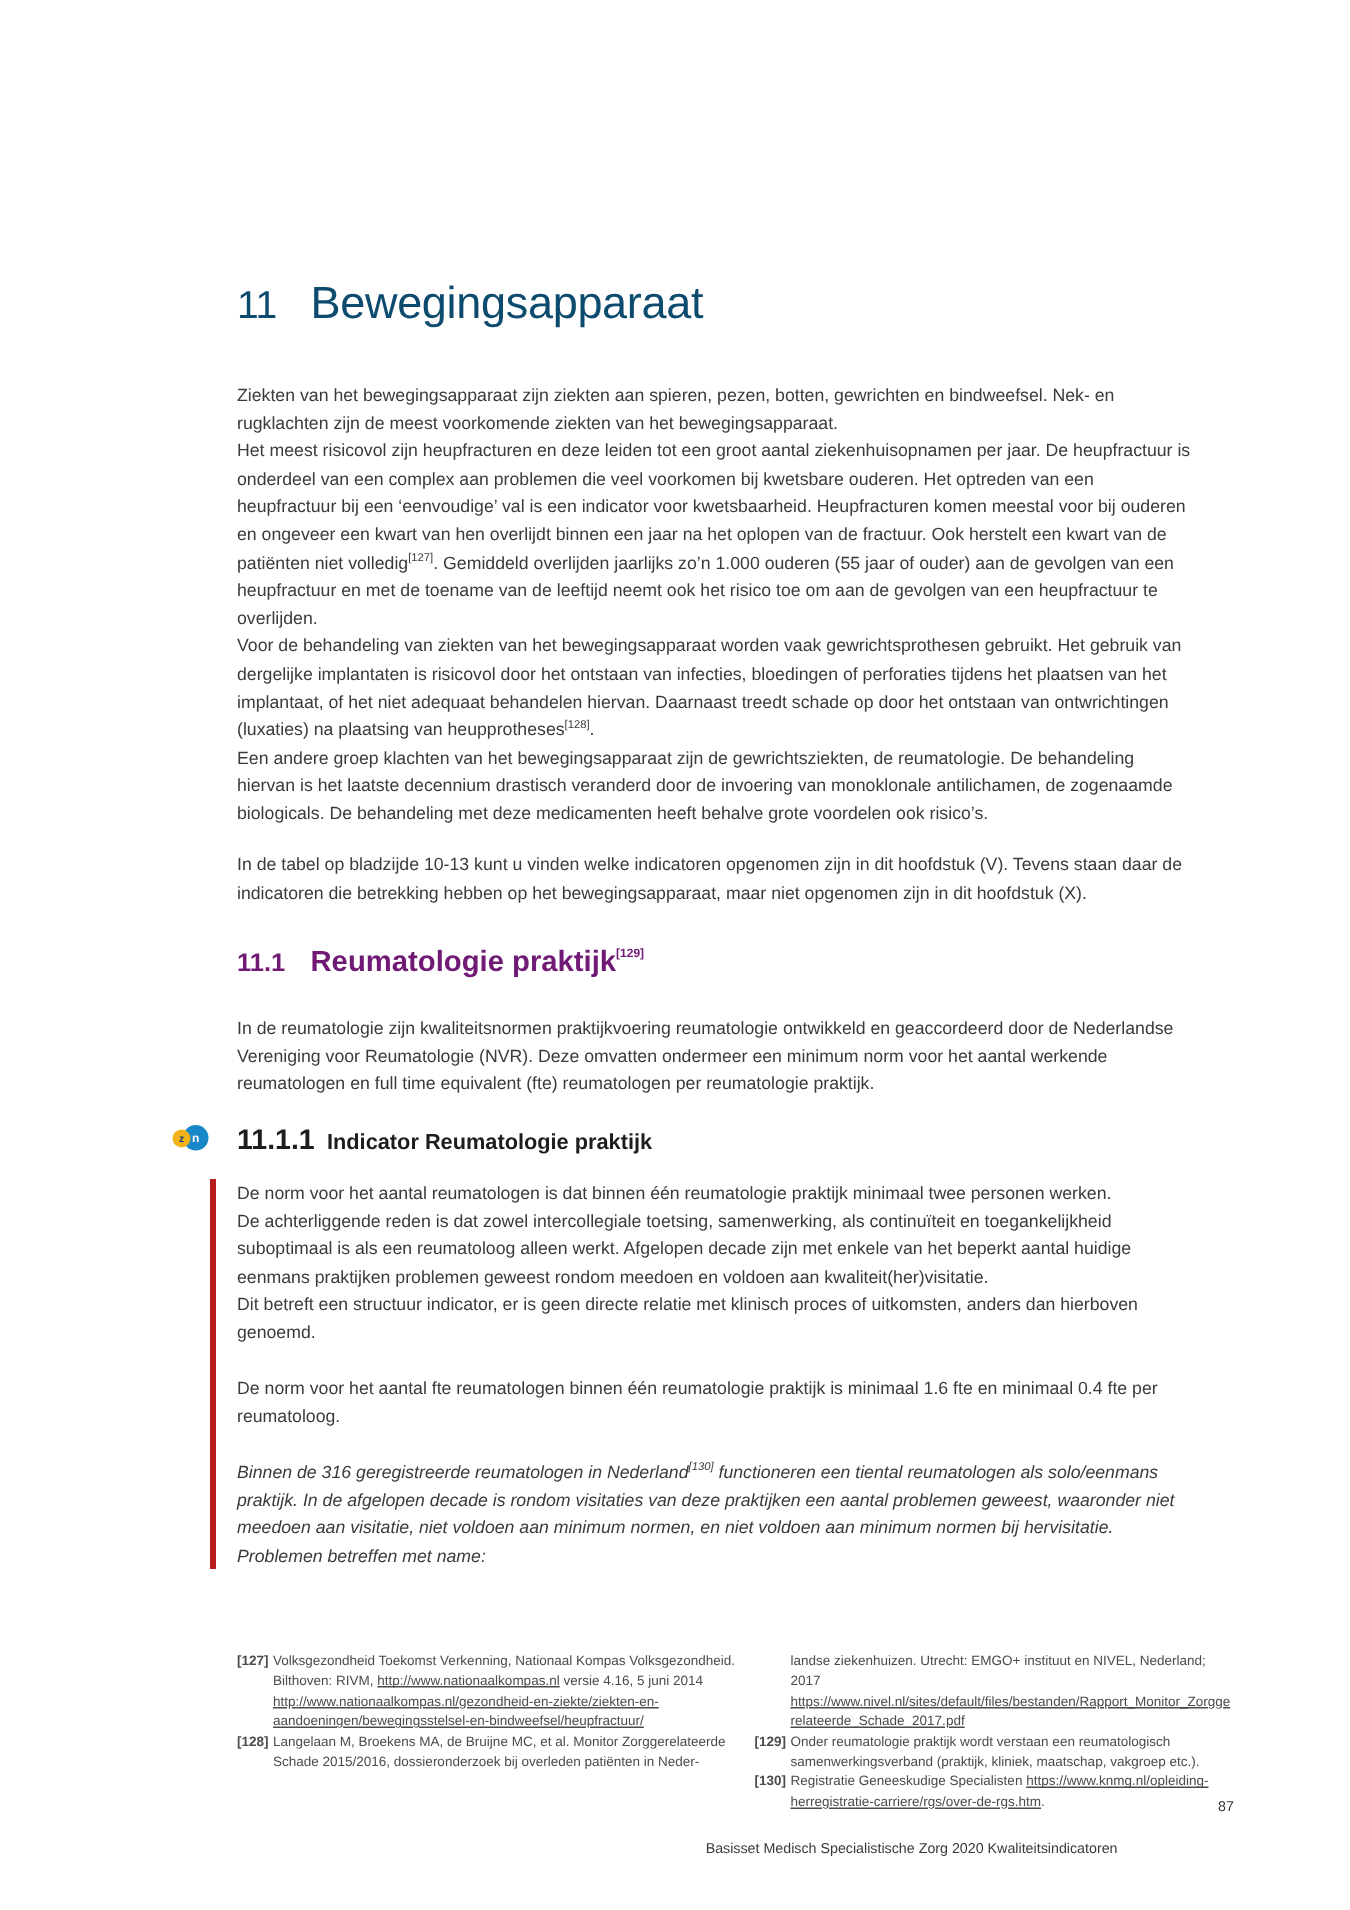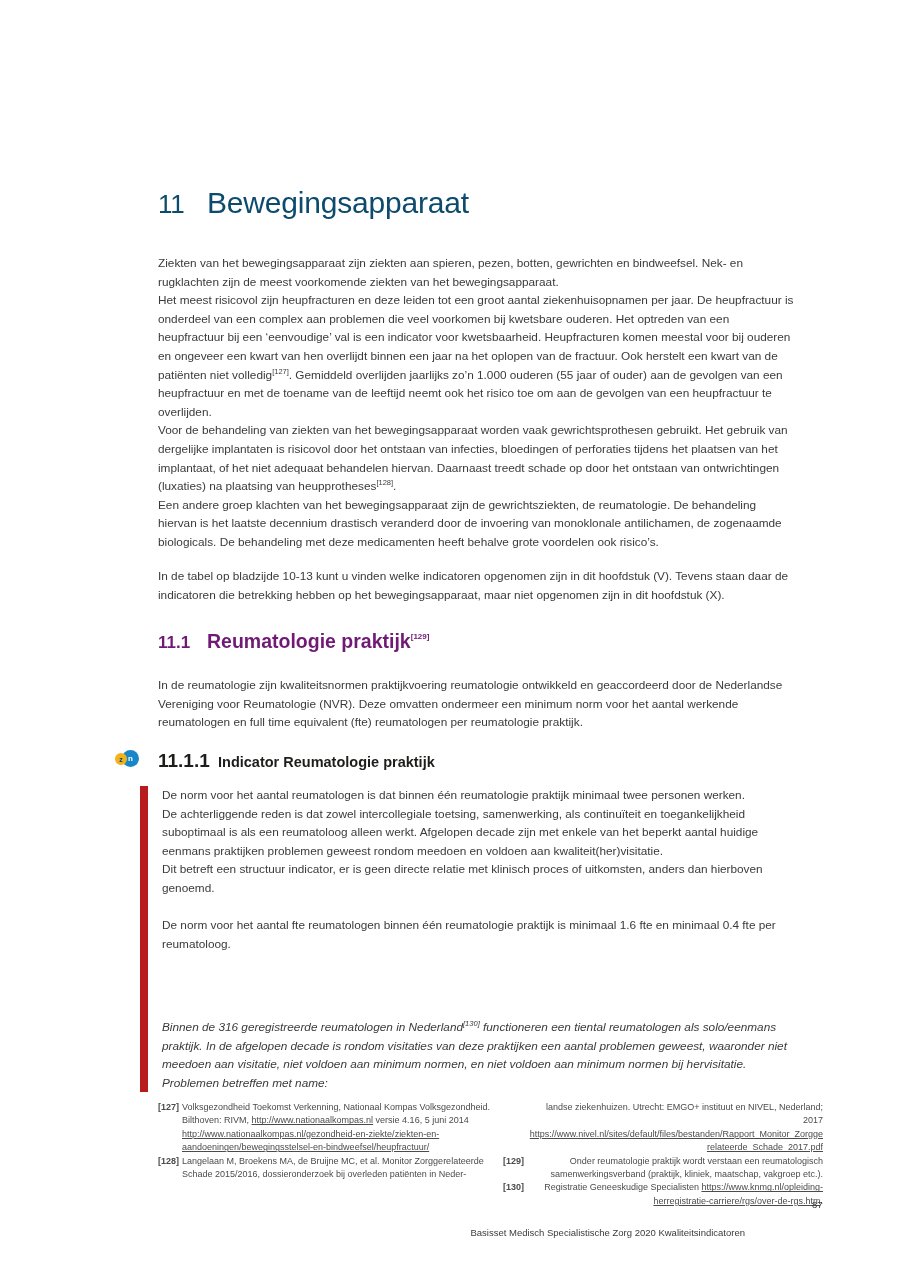--- a/index.html
+++ b/index.html
@@ -44,33 +44,33 @@
     display:flex;align-items:center;justify-content:center;
   }
   .zn-icon .yellow{
     position:absolute;left:0;top:5px;width:12px;height:12px;border-radius:50%;
     background:#f2b219;color:#123d7a;font-size:7px;font-weight:700;
     display:flex;align-items:center;justify-content:center;
   }
   
   .indicator-block{
     position:absolute;top:786px;left:140px;width:655px;
-    border-left:8px solid #b91c1c;
+    border-left:4px solid #b91c1c;
     padding-left:14px;box-sizing:border-box;
   }
   .spacer{height:18.6px;}
   .problem-heading{font-weight:700;font-style:italic;color:#2b2b2a;}
-  .problem-text{font-style:italic;margin-top:46px;}
+  .problem-text{font-style:italic;}
   sup.fnref{font-size:7.5px;vertical-align:5px;line-height:0;}
   
   .footnotes{position:absolute;top:1101px;left:0;width:900px;
     font-size:9px;line-height:13.4px;color:#4b4b4a;}
   .fn-col{position:absolute;top:0;}
   .fn-col-left{left:158px;width:345px;}
-  .fn-col-right{left:503px;width:320px;text-align:right;}
+  .fn-col-right{left:503px;width:320px;}
   .fn-item{position:relative;padding-left:24px;}
   .fn-marker{position:absolute;left:0;top:0;font-weight:700;}
   .fn-link{color:#4b4b4a;text-decoration:underline;overflow-wrap:anywhere;cursor:pointer;}
   
   .footer-text{position:absolute;top:1227px;right:155px;font-size:9.5px;color:#3a3a39;}
   .footer-pagenum{position:absolute;top:1199px;left:812px;font-size:9.5px;color:#3a3a39;}
 </style>
 </head>
 <body>
 

